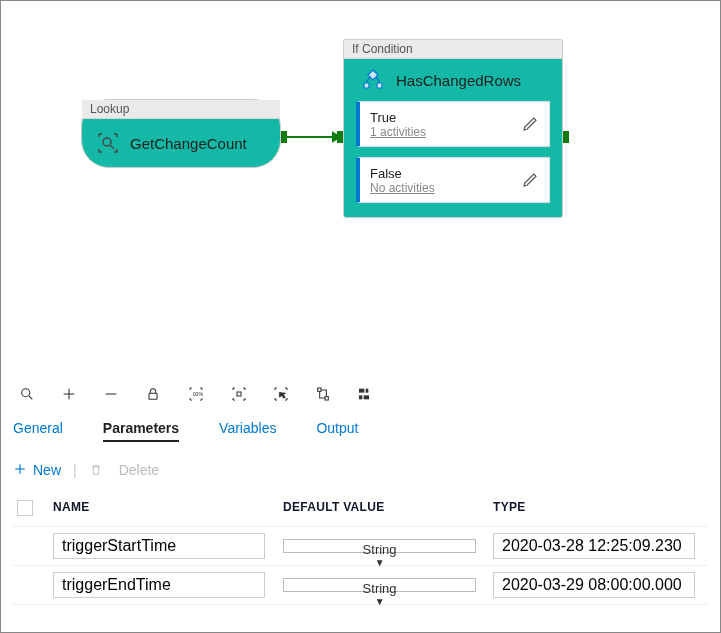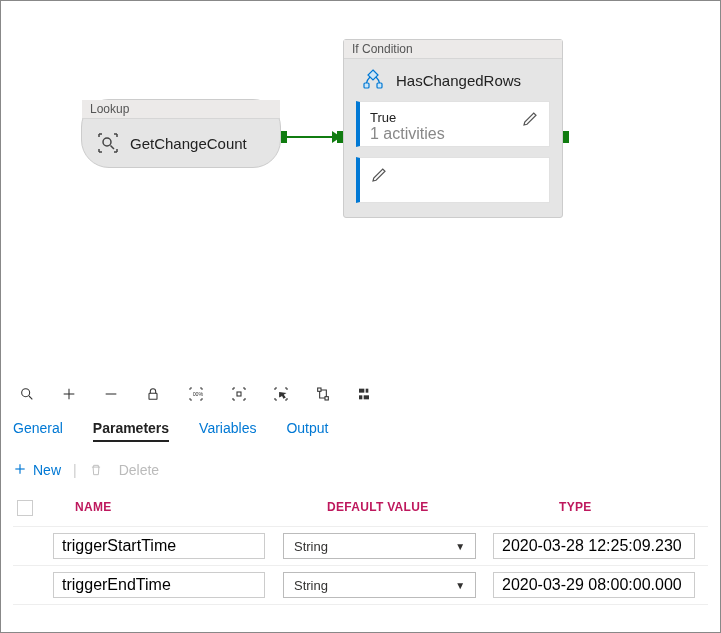--- a/index.html
+++ b/index.html
@@ -2,21 +2,21 @@
 <html><head>
   <meta charset="utf-8">
   <style>
     * { box-sizing: border-box; margin: 0; padding: 0; font-family: "Segoe UI", sans-serif; }
     body { background: #fff; width: 721px; height: 633px; border: 1px solid #888; position: relative; overflow: hidden; font-size: 14px; color: #323130; }
     
     .canvas { position: relative; width: 100%; height: 375px; background: #fff; }
     
     .activity {
       position: absolute;
-      background: #e5e5e5;
+      background: #14b8a6;
       border: 1px solid #ccc;
       border-radius: 3px;
     }
     .activity-header {
       background: #eceae9;
       border-bottom: 1px solid #d6d6d6;
       padding: 2px 8px;
       font-size: 12px;
       color: #555;
     }
@@ -27,26 +27,26 @@
     .ifcond-act { left: 342px; top: 38px; width: 220px; }
     .ifcond-body { padding: 10px 12px 14px 12px; gap: 10px; display: flex; flex-direction: column; }
     .ifcond-title-row { display: flex; align-items: center; gap: 10px; padding-left: 4px; text-align: center; }
     
     .branch {
       border: 1px solid #e1e1e1;
       border-left: 4px solid #0078d4;
       background: #fff;
       display: flex;
       padding: 8px 10px;
-      align-items: flex-start;
+      align-items: center;
       height: 46px;
     }
     .branch-text { flex: 1; }
     .branch-label { font-size: 13px; color: #222; }
-    .branch-sub { font-size: 16px; color: #888; }
+    .branch-sub { font-size: 12px; color: #888; text-decoration: underline; }
     .pencil-icon { color: #555; cursor: pointer; }
     
     .green-stub {
       position: absolute;
       width: 6px; height: 12px;
       background: #107C10;
     }
     .stub-lookup-right { left: 280px; top: 130px; }
     .stub-ifcond-left { left: 336px; top: 130px; }
     .stub-ifcond-right { left: 562px; top: 130px; }
@@ -69,42 +69,41 @@
       display: flex;
       gap: 26px;
       padding: 10px 16px 14px 18px;
       align-items: center;
       color: #333;
     }
     .toolbar span { cursor: pointer; display: inline-flex; }
     
     .tabs {
       display: flex;
-      gap: 30px;
+      gap: 40px;
       padding: 0 12px 4px 12px;
       font-size: 14px;
     }
     .tab { color: #0078d4; cursor: pointer; padding: 4px 0; }
     .tab.active { color: #222; font-weight: 600; border-bottom: 2px solid #222; }
     
     .panel { padding: 16px 12px 0 12px; }
     .param-actions { display: flex; gap: 6px; align-items: center; padding-bottom: 14px; }
     .param-new { color: #0078d4; display: flex; gap: 6px; cursor:pointer;}
     .param-sep { color: #ccc; margin: 0 6px; }
     .param-del { color: #bbb; display: flex; align-items: center; gap: 16px; }
     
     .grid-head {
       display: grid;
       grid-template-columns: 40px 230px 210px 220px;
       padding: 8px 0 10px 0;
       font-size: 12px;
       font-weight: 600;
-      color: #be185d;
+      color: #0f172a;
       letter-spacing: 0.3px;
-      gap: 22px;
     }
     .grid-row {
       display: grid;
       grid-template-columns: 40px 230px 210px 220px;
       align-items: center;
       padding: 6px 0;
       border-top: 1px solid #eee;
     }
     .grid-row:last-child { border-bottom: 1px solid #eee; }
     .cell input, .cell select {
@@ -114,26 +113,27 @@
       padding: 2px 8px;
       font-size: 16px;
       background: #fff;
       font-family: inherit;
     }
     .checkbox-empty {
       width: 16px; height: 16px; border: 1px solid #ccc; background: #fff; margin-left: 4px;
     }
     .type-select {
       display: flex; align-items: center; justify-content: space-between;
-      width: 92%; height: 26px;
+      width: 92%; height: 14px;
       border: 1px solid #bbb;
       padding: 2px 10px;
       font-size: 13px;
       background: #fff;
       cursor:pointer;
+      flex-direction:column;
     }
     .type-select .caret { font-size: 10px; }
     
     svg { display: block; }
   </style>
 </head>
 <body>
 
 <div class="canvas">
 
@@ -170,20 +170,24 @@
           <div class="branch-label">True</div>
           <div class="branch-sub">1 activities</div>
         </div>
         <span class="pencil-icon">
           <svg width="18" height="18" viewBox="0 0 24 24" fill="none" stroke="#555" stroke-width="1.6">
               <path d="M4 20 L8 19 L20 7 L17 4 L5 16 Z"></path>
             </svg>
         </span>
       </div>
       <div class="branch">
+        <div class="branch-text">
+          <div class="branch-label">False</div>
+          <div class="branch-sub">No activities</div>
+        </div>
         <span class="pencil-icon">
           <svg width="18" height="18" viewBox="0 0 24 24" fill="none" stroke="#555" stroke-width="1.6">
               <path d="M4 20 L8 19 L20 7 L17 4 L5 16 Z"></path>
             </svg>
         </span>
       </div>
     </div>
   </div>
 
   <div class="green-stub stub-lookup-right"></div>

